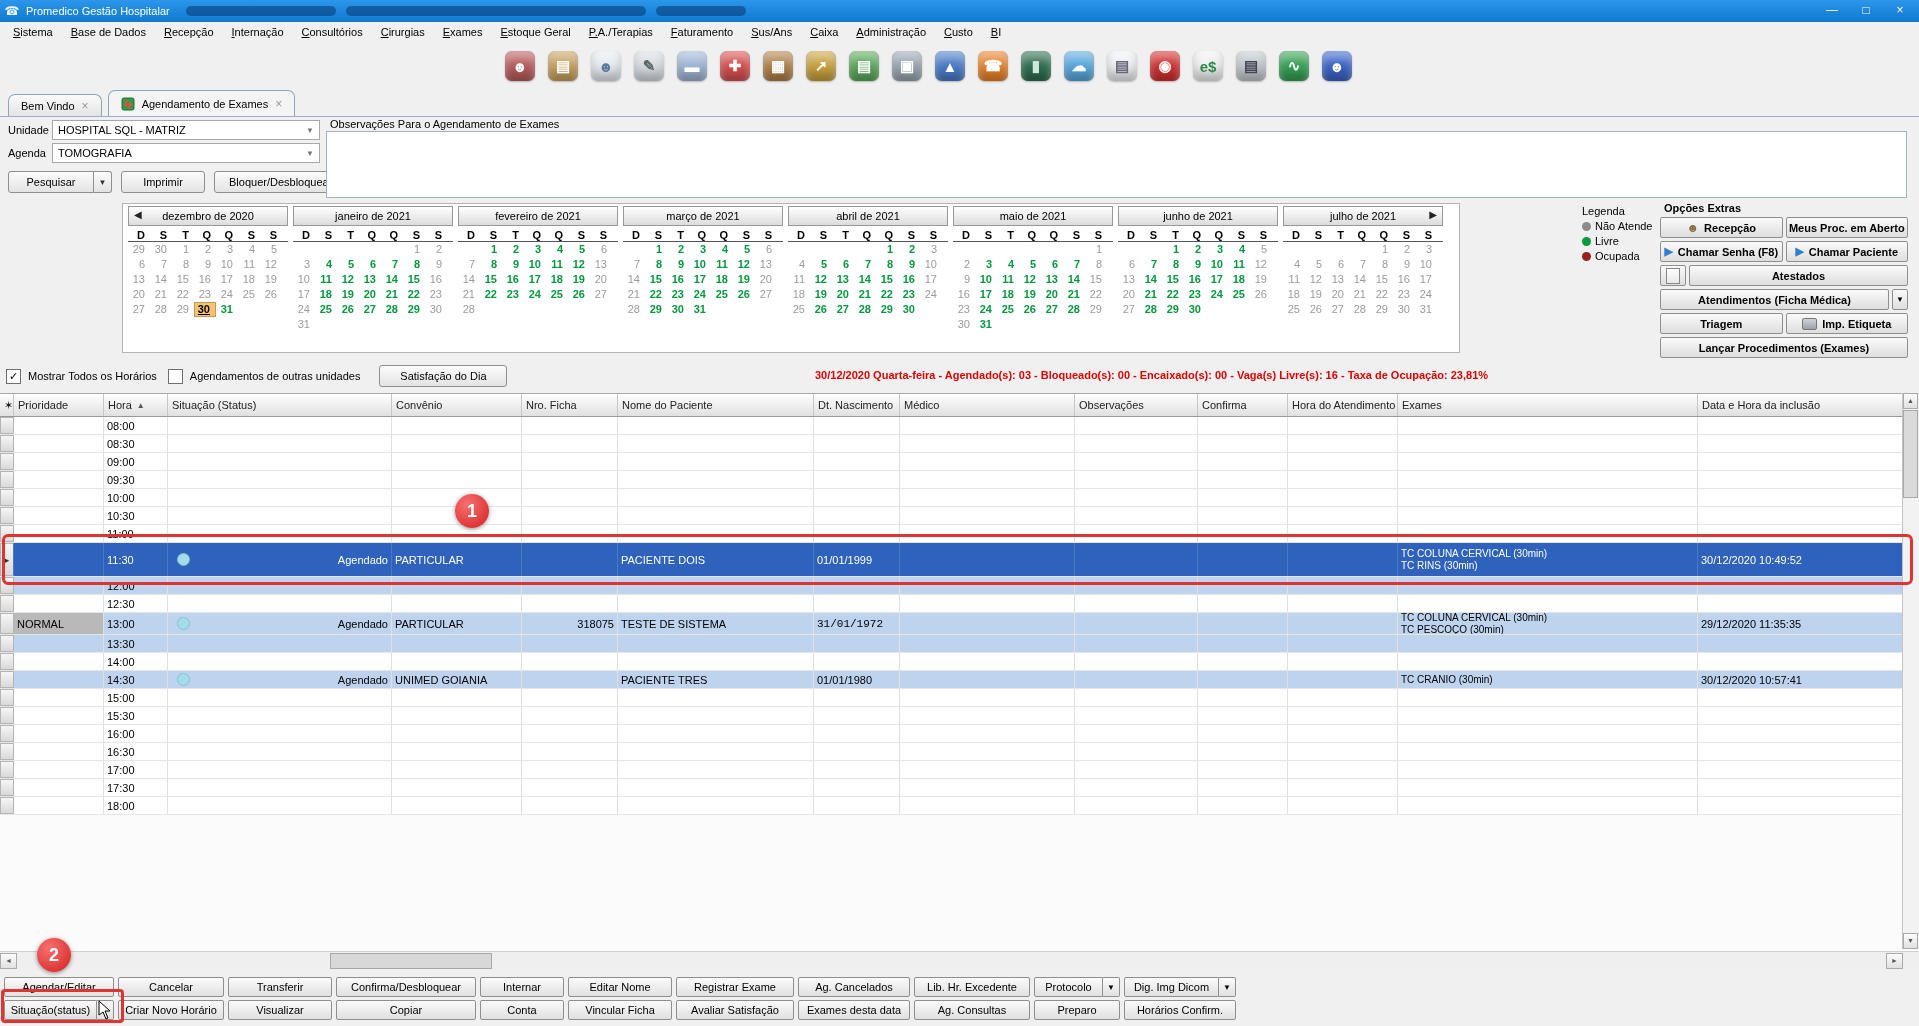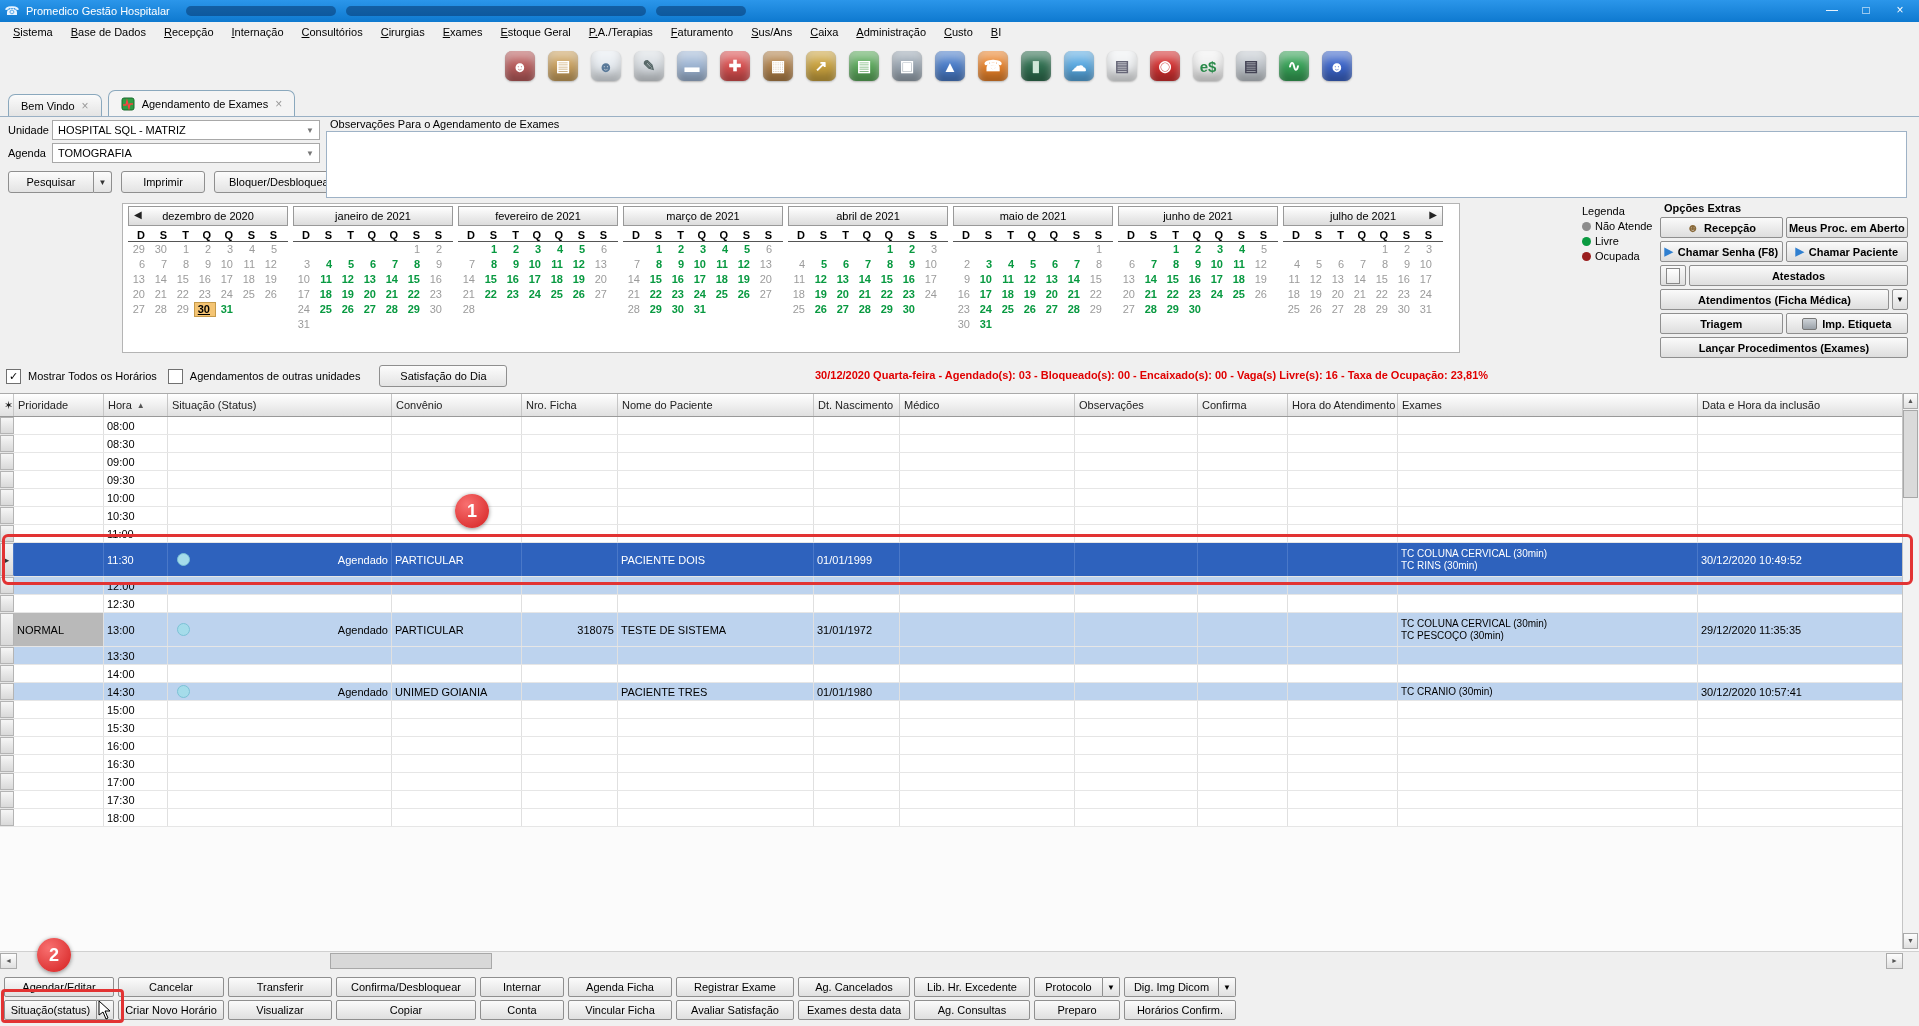--- a/index.html
+++ b/index.html
@@ -1012,32 +1012,32 @@
           <div class="gc ficha" style="width: 96px; flex: 0 0 96px;"></div>
           <div class="gc" style="width: 196px; flex: 0 0 196px;"></div>
           <div class="gc" style="width: 86px; flex: 0 0 86px;"></div>
           <div class="gc" style="width: 175px; flex: 0 0 175px;"></div>
           <div class="gc" style="width: 123px; flex: 0 0 123px;"></div>
           <div class="gc" style="width: 90px; flex: 0 0 90px;"></div>
           <div class="gc" style="width: 110px; flex: 0 0 110px;"></div>
           <div class="gc" style="width: 300px; flex: 0 0 300px;"></div>
           <div class="gc" style="width: 205px; flex: 0 0 205px;"></div>
         </div>
-        <div class="grow busy" style="height: 34px;">
+        <div class="grow busy" style="height: 22px;">
           <div class="gc rowsel" style="width: 14px; flex: 0 0 14px;"></div>
           <div class="gc prio-filled" style="width: 90px; flex: 0 0 90px;">NORMAL</div>
           <div class="gc" style="width: 64px; flex: 0 0 64px;">13:00</div>
           <div class="gc situ" style="width: 224px; flex: 0 0 224px;">
             <span class="status-circle"></span>
             <span>Agendado</span>
           </div>
           <div class="gc" style="width: 130px; flex: 0 0 130px;">PARTICULAR</div>
           <div class="gc ficha" style="width: 96px; flex: 0 0 96px;">318075</div>
           <div class="gc" style="width: 196px; flex: 0 0 196px;">TESTE DE SISTEMA</div>
-          <div class="gc" style="width: 86px; flex: 0 0 86px;">31/01/1972</div>
+          <div class="gc" style="width: 86px; flex: 0 0 86px; font-family: Liberation Mono, monospace;">31/01/1972</div>
           <div class="gc" style="width: 175px; flex: 0 0 175px;"></div>
           <div class="gc" style="width: 123px; flex: 0 0 123px;"></div>
           <div class="gc" style="width: 90px; flex: 0 0 90px;"></div>
           <div class="gc" style="width: 110px; flex: 0 0 110px;"></div>
           <div class="gc" style="width: 300px; flex: 0 0 300px;">
             <div class="exlines">
               <div>TC COLUNA CERVICAL (30min)</div>
               <div>TC PESCOÇO (30min)</div>
             </div>
           </div>
@@ -1243,21 +1243,21 @@
         </div>
         <div class="bcol" style="width: 140px;">
           <div class="bb">Confirma/Desbloquear</div>
           <div class="bb">Copiar</div>
         </div>
         <div class="bcol" style="width: 84px;">
           <div class="bb">Internar</div>
           <div class="bb">Conta</div>
         </div>
         <div class="bcol" style="width: 104px;">
-          <div class="bb">Agenda Ficha</div>
+          <div class="bb">Editar Nome</div>
           <div class="bb">Vincular Ficha</div>
         </div>
         <div class="bcol" style="width: 118px;">
           <div class="bb">Registrar Exame</div>
           <div class="bb">Avaliar Satisfação</div>
         </div>
         <div class="bcol" style="width: 112px;">
           <div class="bb">Ag. Cancelados</div>
           <div class="bb">Exames desta data</div>
         </div>

